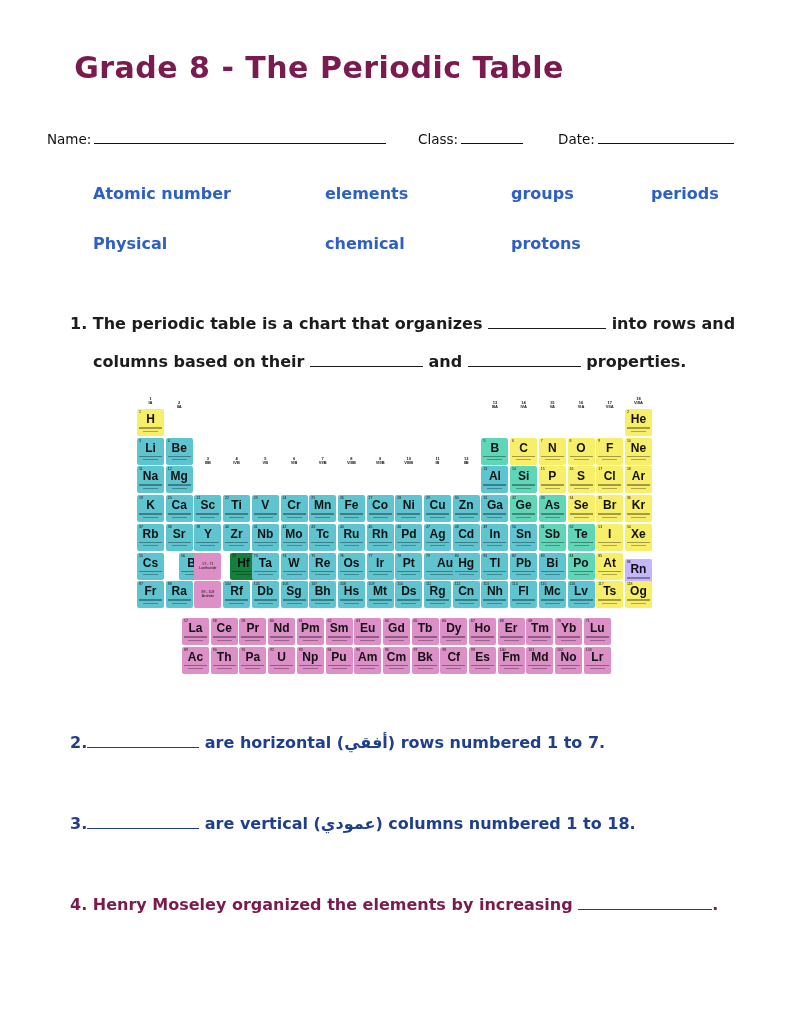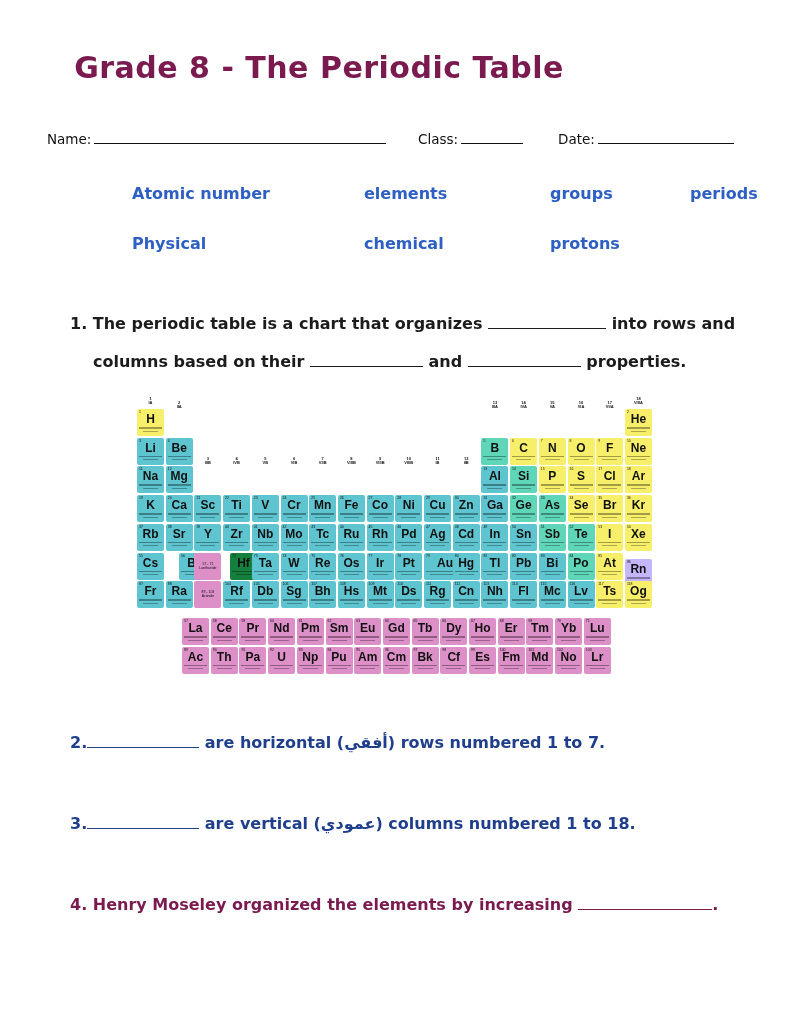--- a/index.html
+++ b/index.html
@@ -5,21 +5,21 @@
   * { box-sizing: border-box; margin: 0; padding: 0; }
   html, body { width: 793px; height: 1024px; background: #ffffff; overflow: hidden; }
   body { position: relative; font-family: "DejaVu Sans", sans-serif; }
   .abs { position: absolute; }
   .title {
     left: 0; width: 638px; top: 50px; text-align: center;
     font-size: 30px; font-weight: bold; color: #7a1a4e; letter-spacing: 0.5px;
   }
   .hdr { top: 131px; font-size: 13.5px; color: #111; }
   .hdr .line { display: inline-block; border-bottom: 1px solid #111; height: 12px; vertical-align: baseline; margin-left: 3px; }
-  .word { font-size: 16px; font-weight: bold; color: #2d5fc4; margin-left: 39px; }
+  .word { font-size: 16px; font-weight: bold; color: #2d5fc4; }
   .q { font-size: 16px; font-weight: bold; }
   .q1 { color: #1c1c1c; }
   .q23 { color: #1f3f8c; }
   .q4 { color: #7a1a4e; }
   .blank { display: inline-block; border-bottom: 1.5px solid currentColor; height: 14px; vertical-align: baseline; }
   .ptable { left: 137px; top: 405px; width: 516px; height: 201px; }
   .cell {
     position: absolute; width: 27px; height: 27px; border-radius: 2px;
     font-family: "Liberation Sans", sans-serif; color: #111;
   }

